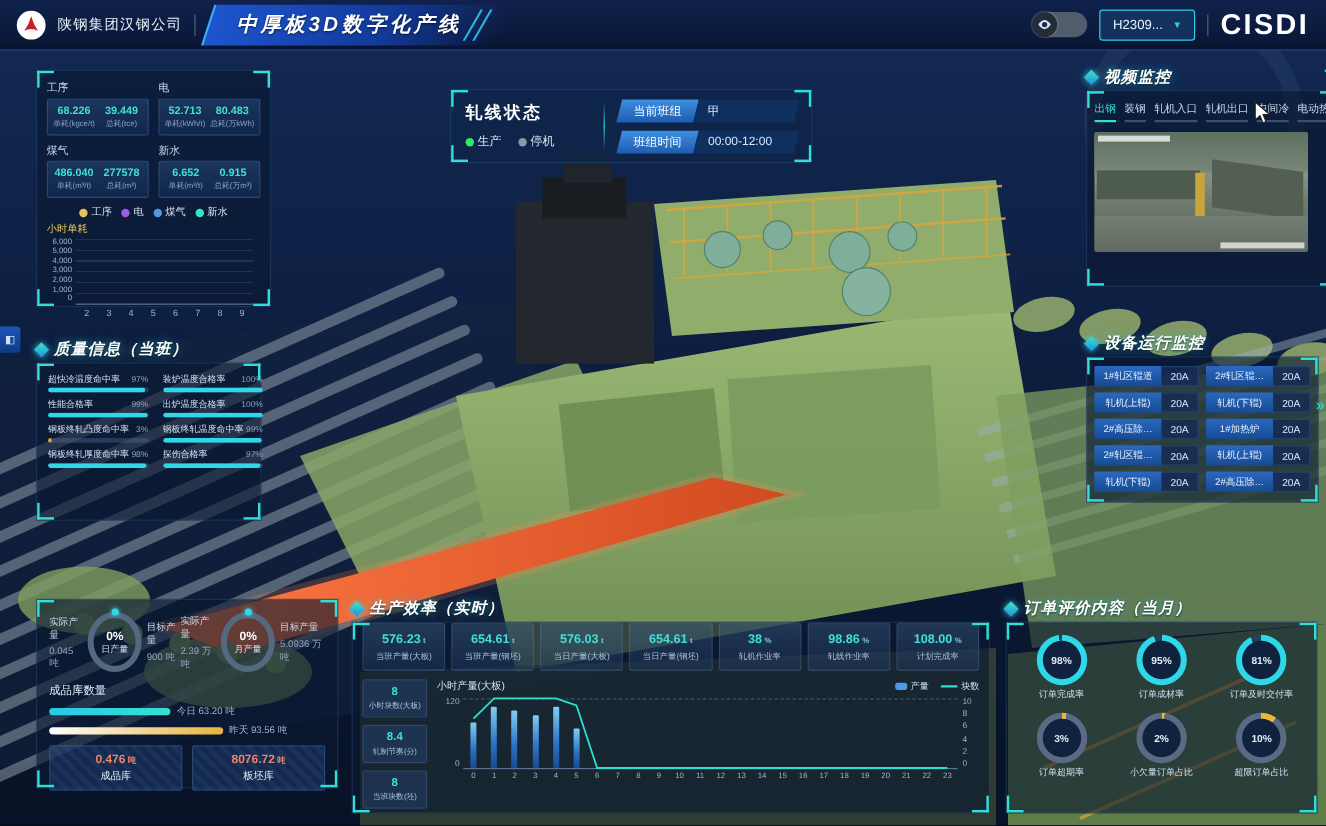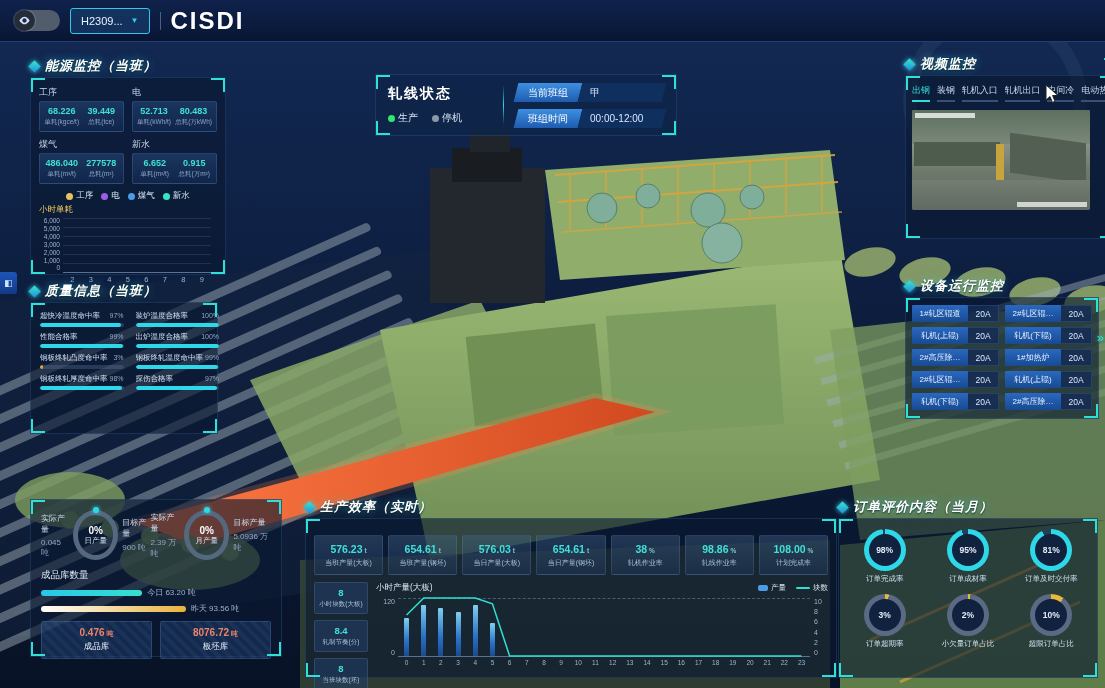--- a/index.html
+++ b/index.html
@@ -156,22 +156,22 @@
   .sbar-label{font-size:8px;color:#9fb4cc;white-space:nowrap;}
   .stock-cards{display:flex;gap:8px;margin-top:7px;}
   .scard{flex:1;height:36px;background:rgba(30,60,110,.5);border:1px solid rgba(90,150,210,.25);border-radius:2px;
     display:flex;flex-direction:column;align-items:center;justify-content:center;
     background-image:repeating-linear-gradient(45deg,rgba(120,170,230,.07) 0 4px,transparent 4px 8px);}
   .scard .cv{font-size:10px;font-weight:700;color:#ef8468;}
   .scard .cv i{font-size:7px;font-style:normal;margin-left:2px;}
   .scard .cl{font-size:8.5px;color:#e8f0fa;margin-top:2px;}
 
   
-  #sec-eff{left:293px;top:499px;width:532px;margin-left:12px;}
-  #sec-eff .box{padding:16px 8px 6px;height:160px;}
+  #sec-eff{left:293px;top:499px;width:532px;}
+  #sec-eff .box{padding:0 8px 6px;height:160px;}
   .eff-cards{display:flex;gap:5px;}
   .ecard{flex:1;height:38px;background:linear-gradient(180deg,rgba(70,105,140,.4),rgba(35,60,100,.4));
     border:1px solid rgba(110,160,210,.2);border-radius:2px;display:flex;flex-direction:column;
     align-items:center;justify-content:center;}
   .ecard .cv{font-size:10.5px;font-weight:700;color:#3fe0d8;}
   .ecard .cv i{font-size:6.5px;font-style:normal;color:#7fc8c0;margin-left:2px;}
   .ecard .cl{font-size:7px;color:#a8c0d8;margin-top:3px;white-space:nowrap;}
   .eff-body{display:flex;margin-top:7px;gap:8px;}
   .mini-col{width:62px;display:flex;flex-direction:column;gap:6px;}
   .mcard{height:30px;background:rgba(35,62,104,.55);border:1px solid rgba(110,160,210,.2);border-radius:2px;
@@ -303,42 +303,51 @@
     <g fill="#7fa05e" opacity="0.9">
       <circle cx="70" cy="520" r="9"></circle>
         <circle cx="110" cy="528" r="9"></circle>
         <circle cx="150" cy="536" r="9"></circle>
       <circle cx="190" cy="544" r="9"></circle>
         <circle cx="230" cy="552" r="9"></circle>
     </g>
   </svg>
 
   <header class="topbar">
+    <div class="brand-left">
+      <span class="logo">
+        <svg viewBox="0 0 24 24">
+            <path d="M12 3 L16 14 L12 10 L8 14 Z" fill="#c8202a"></path>
+            <path d="M5 18 C8 12 10 10 12 9 C14 10 16 12 19 18 C15 15 9 15 5 18 Z" fill="#c8202a"></path>
+          </svg>
+      </span>
+      <span class="company">陕钢集团汉钢公司</span>
+      <span class="vdiv"></span>
+      <div class="app-title-wrap">
+        <span class="app-title">中厚板3D数字化产线</span>
+      </div>
+    </div>
     <div class="brand-right">
       <div class="toggle">
         <span class="knob">
           <svg viewBox="0 0 24 24">
               <path d="M12 5C6.5 5 2.5 12 2.5 12S6.5 19 12 19s9.5-7 9.5-7S17.5 5 12 5zm0 11a4 4 0 1 1 0-8 4 4 0 0 1 0 8z" fill="#cfe2ff"></path>
             </svg>
         </span>
       </div>
       <div class="dropdown">
         <span>H2309...</span>
         <span class="caret">▼</span>
       </div>
       <span class="vdiv"></span>
       <span class="cisdi">CISDI</span>
     </div>
   </header>
 
   <section class="sec" id="sec-energy">
-    <div class="sec-title">
-        <span class="dmd"></span>
-      <span class="t">能源监控（当班）</span>
-      </div>
     <div class="box">
       <div class="eg-grid">
 
           <div>
             <div class="eg-name">工序</div>
             <div class="eg-card">
               <div class="eg-col">
                 <b>68.226</b>
                 <i>单耗(kgce/t)</i>
               </div>

